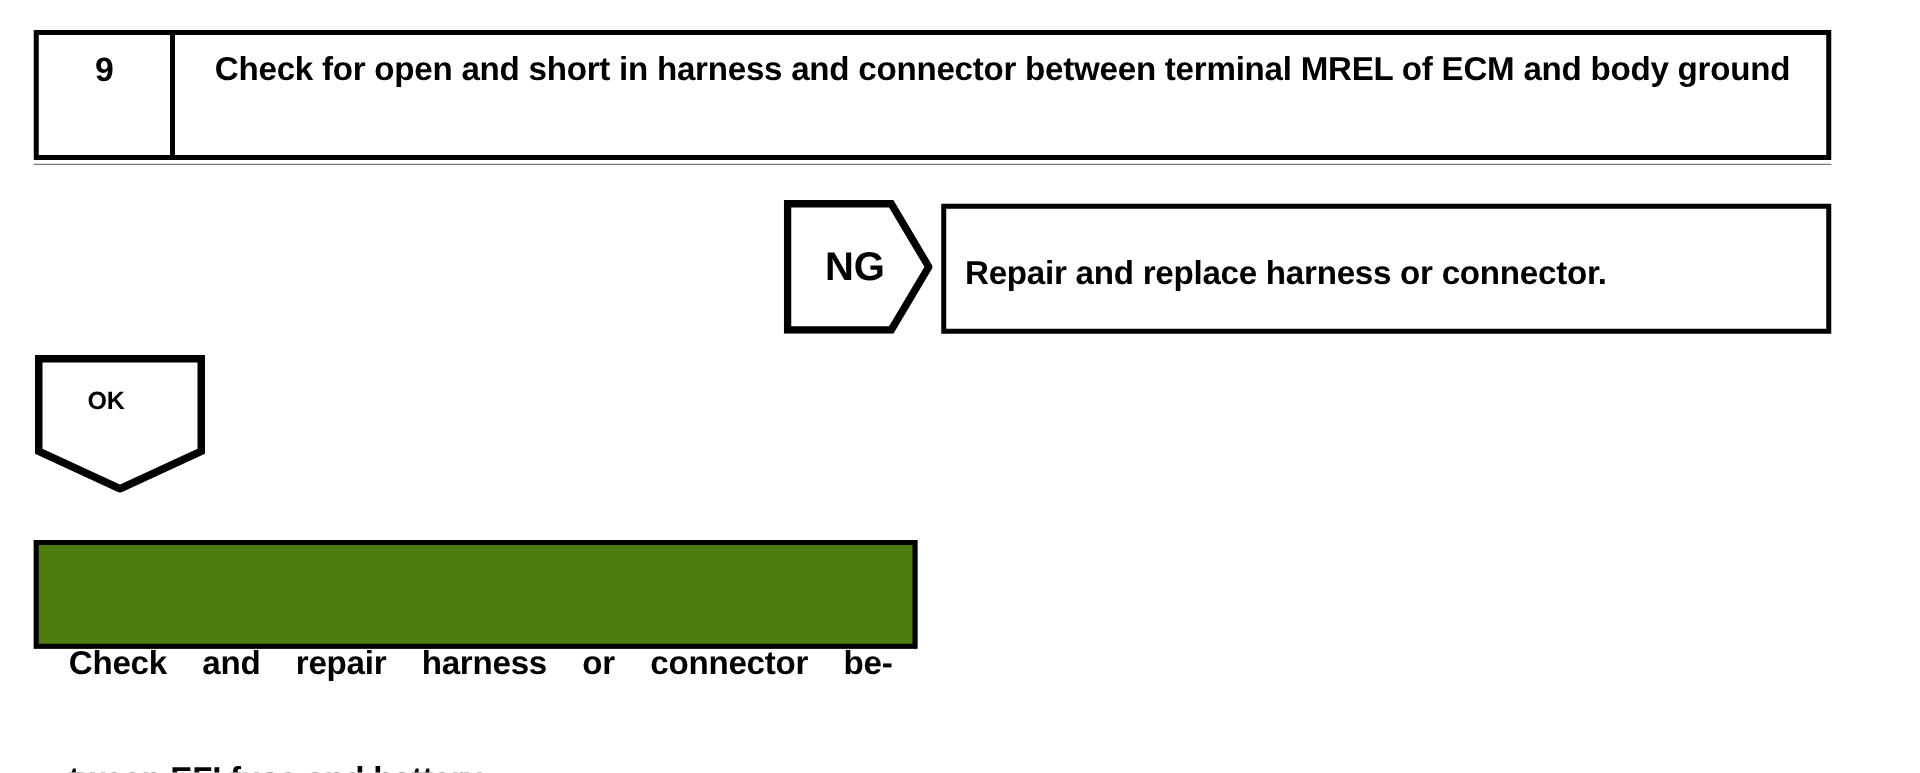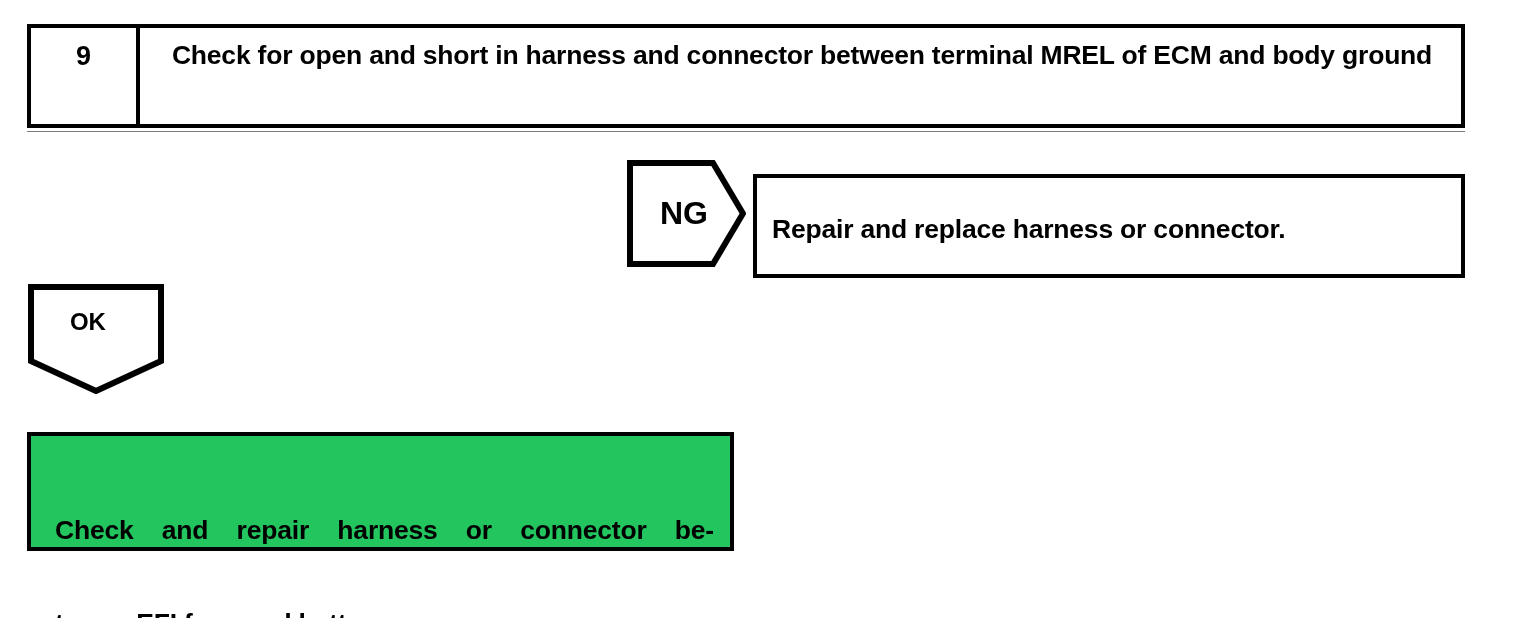--- a/index.html
+++ b/index.html
@@ -107,21 +107,20 @@
 
   .ng-box {
     position: absolute;
     left: 753px;
     top: 163px;
     width: 712px;
     height: 104px;
     box-sizing: border-box;
     border: 4px solid #000;
     background: #fff;
-    margin-top: 11px;
   }
   .ng-box-text {
     position: absolute;
     left: 15px;
     top: 35px;
     right: 10px;
     font-size: 26.5px;
   }
 
   
@@ -130,33 +129,33 @@
     left: 28px;
     top: 284px;
     width: 136px;
     height: 110px;
   }
   .ok-arrow svg { display: block; }
   .ok-label {
     position: absolute;
     left: 70px;
     top: 305px;
-    font-size: 24px;
+    font-size: 20px;
   }
 
   
   .result-box {
     position: absolute;
     left: 27px;
     top: 432px;
     width: 707px;
-    height: 119px;
+    height: 87px;
     box-sizing: border-box;
     border: 4px solid #000;
-    background: #22c55e;
+    background: #4d7c0f;
   }
   .result-text {
     position: absolute;
     left: 24px;
     right: 16px;
     top: 17px;
     font-size: 26.5px;
     line-height: 31px;
   }
   .result-line-1 {

